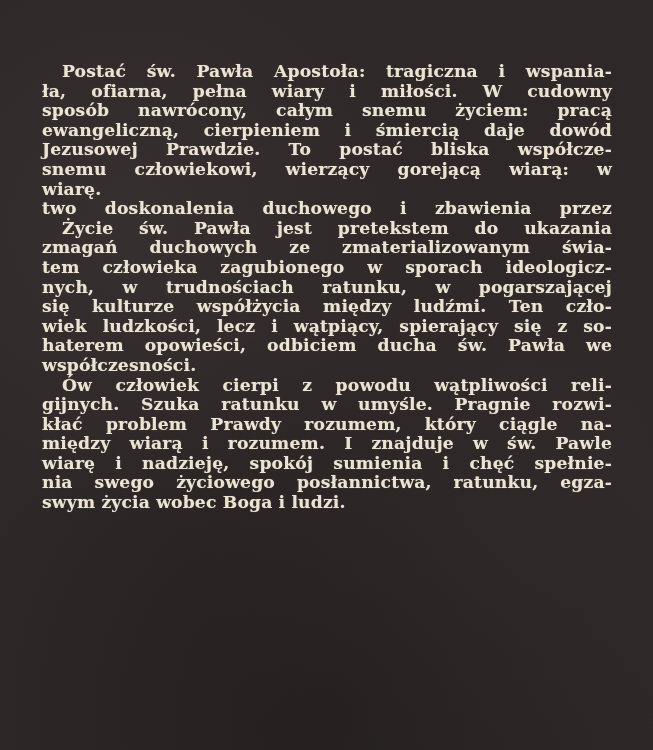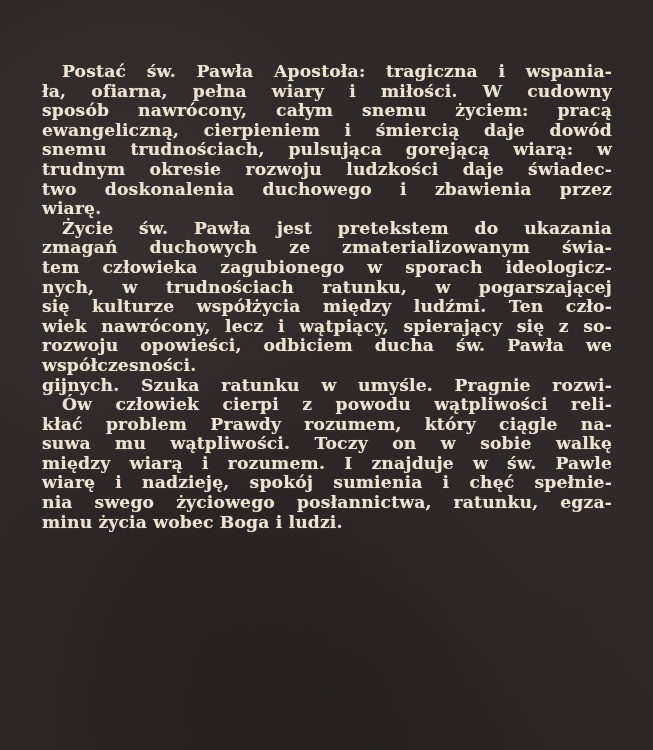--- a/index.html
+++ b/index.html
@@ -60,42 +60,41 @@
 <body>
 
 <div class="page">
   <div class="text-block">
 
     <div class="para">
       <span class="line indent">Postać św. Pawła Apostoła: tragiczna i wspania-</span>
       <span class="line">ła, ofiarna, pełna wiary i miłości. W cudowny</span>
       <span class="line">sposób nawrócony, całym snemu życiem: pracą</span>
       <span class="line">ewangeliczną, cierpieniem i śmiercią daje dowód</span>
-      <span class="line">snemu trudnościach, pulsująca gorejącą wiarą: w</span>
-      <span class="line">trudnym okresie rozwoju ludzkości daje świadec-</span>
+      <span class="line">Jezusowej Prawdzie. To postać bliska współcze-</span>
+      <span class="line">snemu człowiekowi, wierzący gorejącą wiarą: w</span>
+      <span class="line last">wiarę.</span>
       <span class="line">two doskonalenia duchowego i zbawienia przez</span>
-      <span class="line last">wiarę.</span>
     </div>
 
     <div class="para">
       <span class="line indent">Życie św. Pawła jest pretekstem do ukazania</span>
       <span class="line">zmagań duchowych ze zmaterializowanym świa-</span>
       <span class="line">tem człowieka zagubionego w sporach ideologicz-</span>
       <span class="line">nych, w trudnościach ratunku, w pogarszającej</span>
       <span class="line">się kulturze współżycia między ludźmi. Ten czło-</span>
-      <span class="line">wiek nawrócony, lecz i wątpiący, spierający się z so-</span>
-      <span class="line">rozwoju opowieści, odbiciem ducha św. Pawła we</span>
+      <span class="line">wiek ludzkości, lecz i wątpiący, spierający się z so-</span>
+      <span class="line">haterem opowieści, odbiciem ducha św. Pawła we</span>
       <span class="line last">współczesności.</span>
     </div>
 
     <div class="para">
+      <span class="line indent">Ów człowiek cierpi z powodu wątpliwości reli-</span>
       <span class="line">gijnych. Szuka ratunku w umyśle. Pragnie rozwi-</span>
-      <span class="line indent">Ów człowiek cierpi z powodu wątpliwości reli-</span>
       <span class="line">kłać problem Prawdy rozumem, który ciągle na-</span>
-      <span class="line">suwa mu wątpliwości. Toczy on w sobie walkę</span>
       <span class="line">między wiarą i rozumem. I znajduje w św. Pawle</span>
       <span class="line">wiarę i nadzieję, spokój sumienia i chęć spełnie-</span>
       <span class="line">nia swego życiowego posłannictwa, ratunku, egza-</span>
-      <span class="line last">minu życia wobec Boga i ludzi.</span>
+      <span class="line last">swym życia wobec Boga i ludzi.</span>
     </div>
 
   </div>
 </div>
 
 </body></html>

